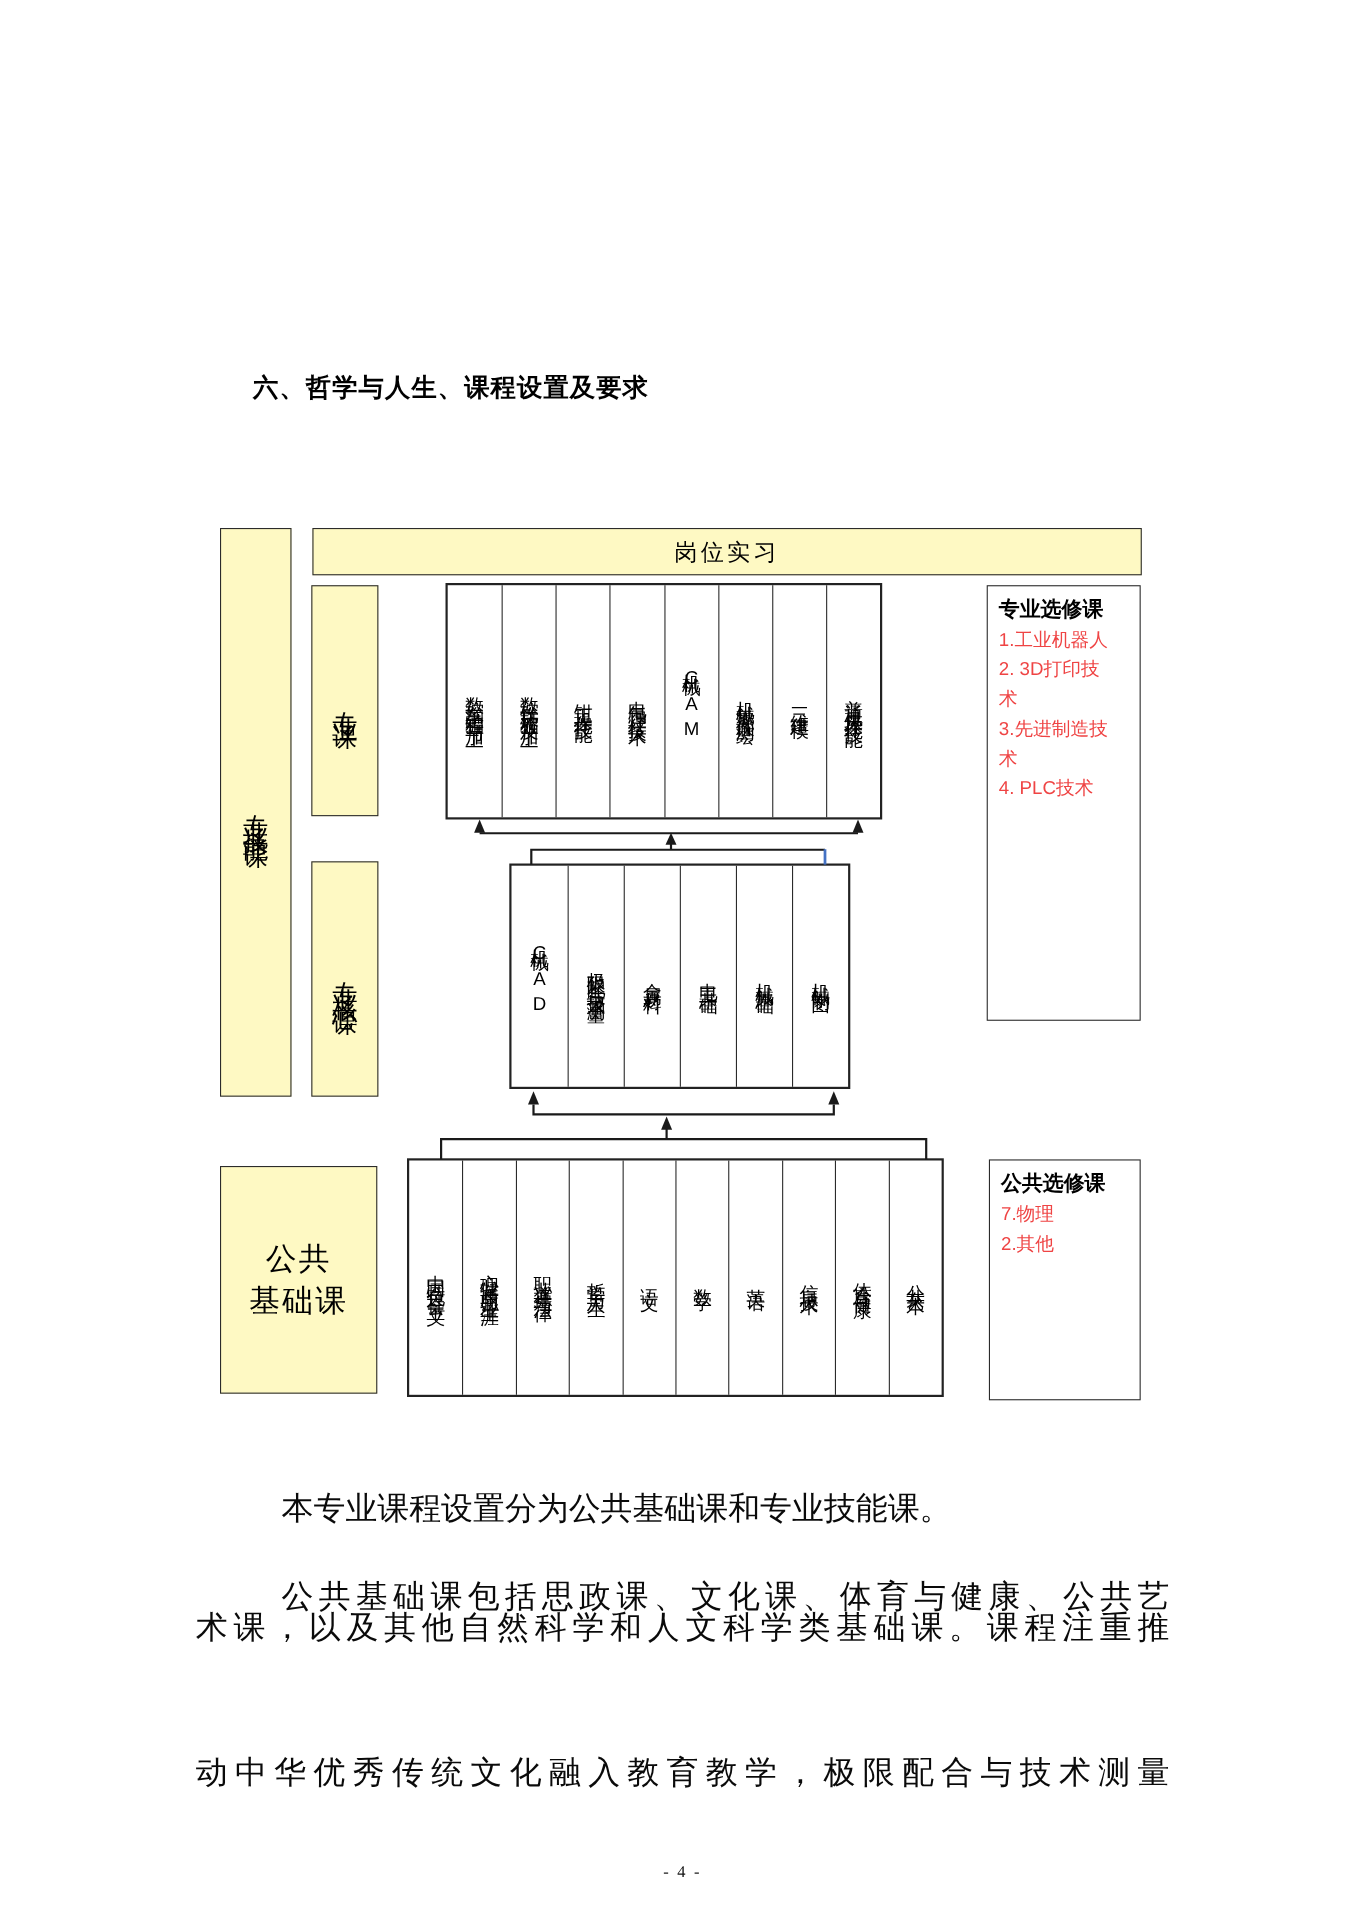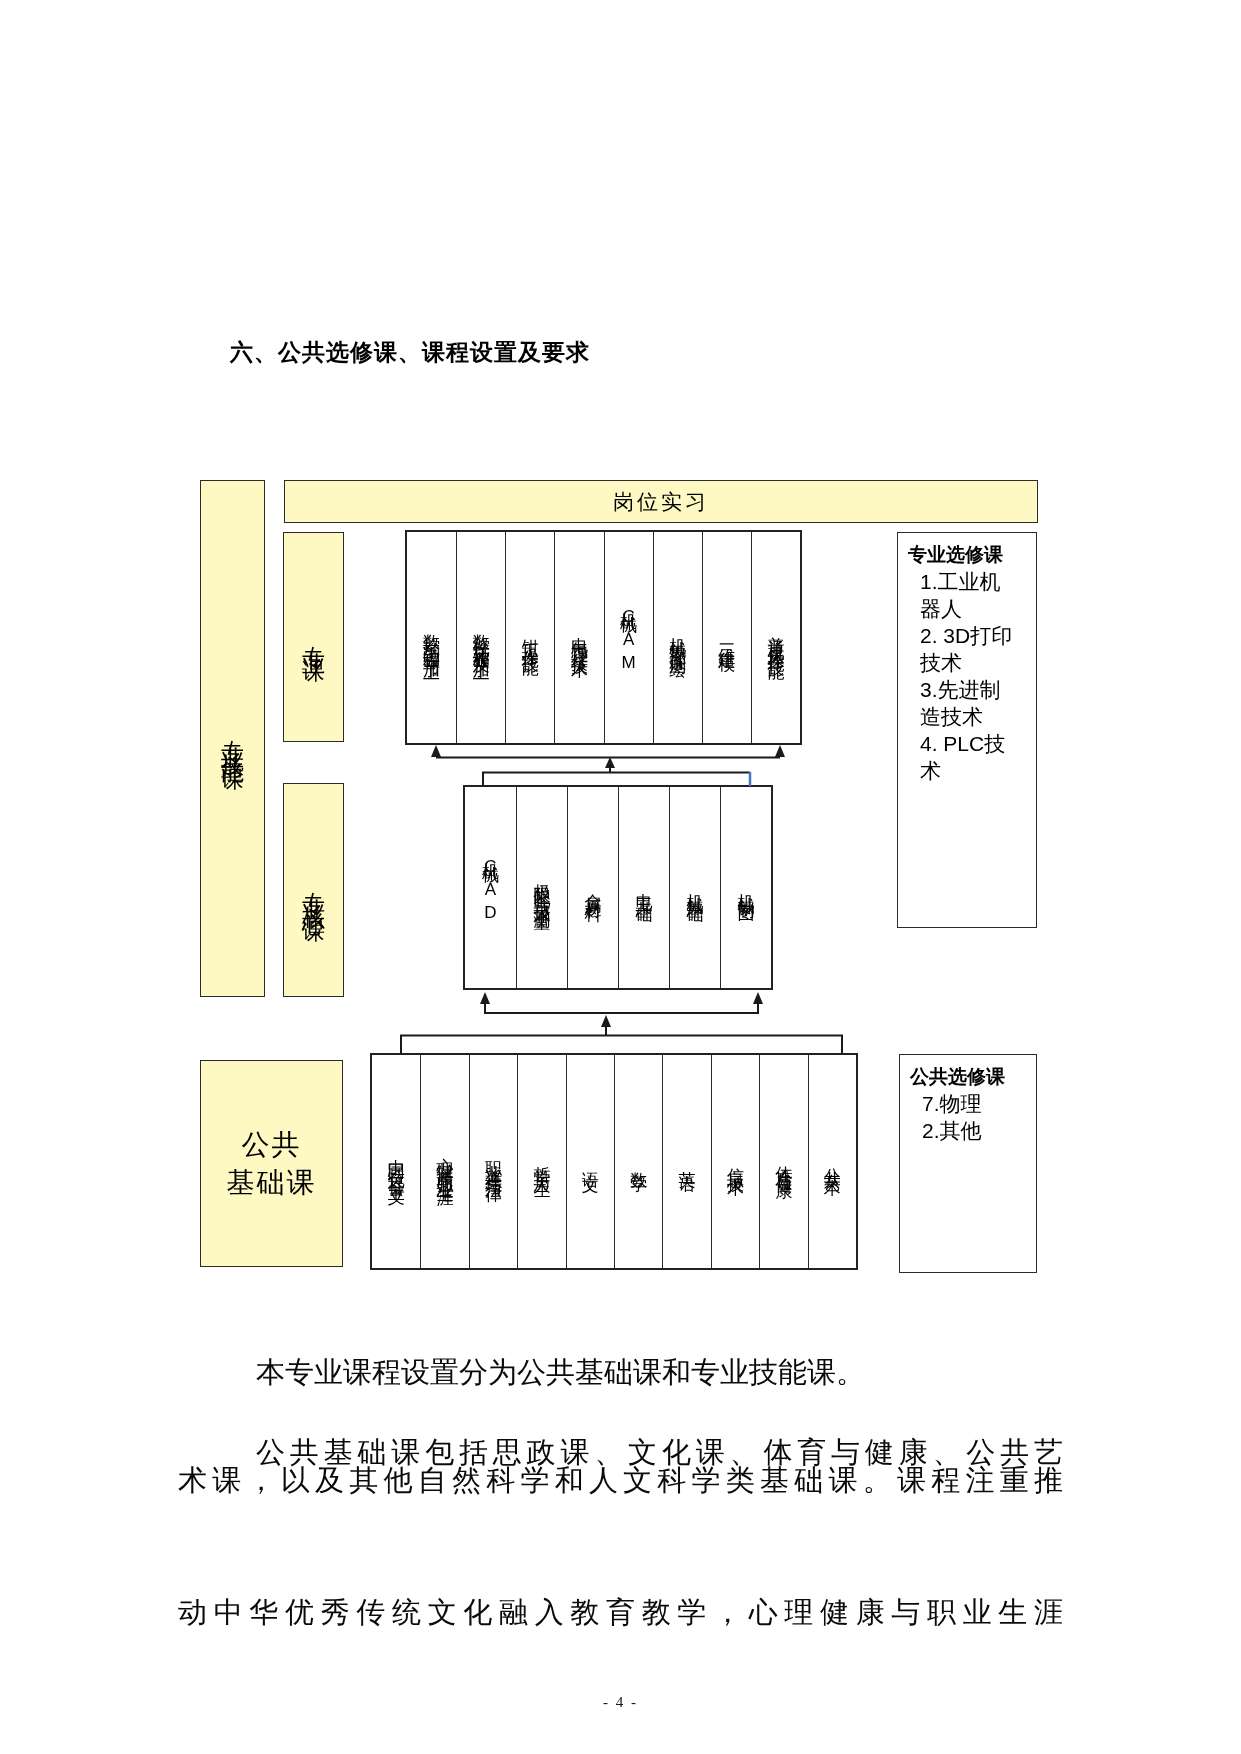--- a/index.html
+++ b/index.html
@@ -16,40 +16,40 @@
   
   .group{border:2px solid #222;background:#fff;display:grid;}
   .group .cell{display:flex;align-items:center;justify-content:center;border-left:1.5px solid #2b2b2b;box-sizing:border-box;}
   .group .cell:first-child{border-left:none;}
   .row1{grid-template-columns:repeat(8,1fr);}
   .row2{grid-template-columns:repeat(6,1fr);}
   .row3{grid-template-columns:repeat(10,1fr);}
   
   .elective{border:1.5px solid #2b2b2b;background:#fff;padding:8px 10px;display:block;}
   .elective .etitle{font-size:19px;font-weight:bold;line-height:27px;color:#000;}
-  .elective .eitem{font-size:21px;line-height:27px;color:#000000;width:100px;word-break:break-all;margin-left:12px;}
+  .elective .eitem{font-size:17px;line-height:27px;color:#ef4444;width:100px;word-break:break-all;}
   .base-label{flex-direction:column;font-size:28px;line-height:38px;letter-spacing:2px;color:#000;}
   
   .arrows{position:absolute;left:0;top:0;pointer-events:none;}
   
   .para{position:absolute;left:178px;width:887px;font-family:"Liberation Serif",serif;
         font-size:29px;line-height:40px;color:#0a0a0a;white-space:nowrap;}
   .jline{position:absolute;left:178px;width:887px;font-family:"Liberation Serif",serif;
         font-size:29px;line-height:40px;color:#0a0a0a;letter-spacing:2px;
         text-align:justify;text-align-last:justify;}
   .indent{text-indent:78px;}
   .pagenum{position:absolute;left:0;right:0;text-align:center;font-family:"Liberation Serif",serif;
         font-size:15px;letter-spacing:2px;color:#111;}
 </style>
 </head>
 <body>
 
 <div class="page">
 
-  <div class="abs heading" style="left:230px;top:337px;">六、公共选修课、课程设置及要求</div>
+  <div class="abs heading" style="left:230px;top:337px;">六、哲学与人生、课程设置及要求</div>
 
   <div class="abs" style="left:0;top:0;width:1241px;height:1754px;">
 
     <div class="abs box" style="left:200px;top:480px;width:65px;height:517px;">
       <span class="vtext label-v">专业技能课</span>
     </div>
 
     <div class="abs box" style="left:284px;top:480px;width:754px;height:43px;">
       <span class="internship">岗位实习</span>
     </div>
@@ -186,16 +186,16 @@
         <polygon points="753,1004 763,1004 758,992"></polygon>
         <polygon points="601,1027 611,1027 606,1015"></polygon>
       </g>
     </svg>
   </div>
 
   <div class="para indent" style="top:1352px;">本专业课程设置分为公共基础课和专业技能课。</div>
 
   <div class="jline indent" style="top:1432px;">公共基础课包括思政课、文化课、体育与健康、公共艺</div>
   <div class="jline" style="top:1460px;">术课，以及其他自然科学和人文科学类基础课。课程注重推</div>
-  <div class="jline" style="top:1592px;">动中华优秀传统文化融入教育教学，心理健康与职业生涯</div>
+  <div class="jline" style="top:1592px;">动中华优秀传统文化融入教育教学，极限配合与技术测量</div>
 
   <div class="pagenum" style="top:1694px;">- 4 -</div>
 </div>
 
 </body></html>

